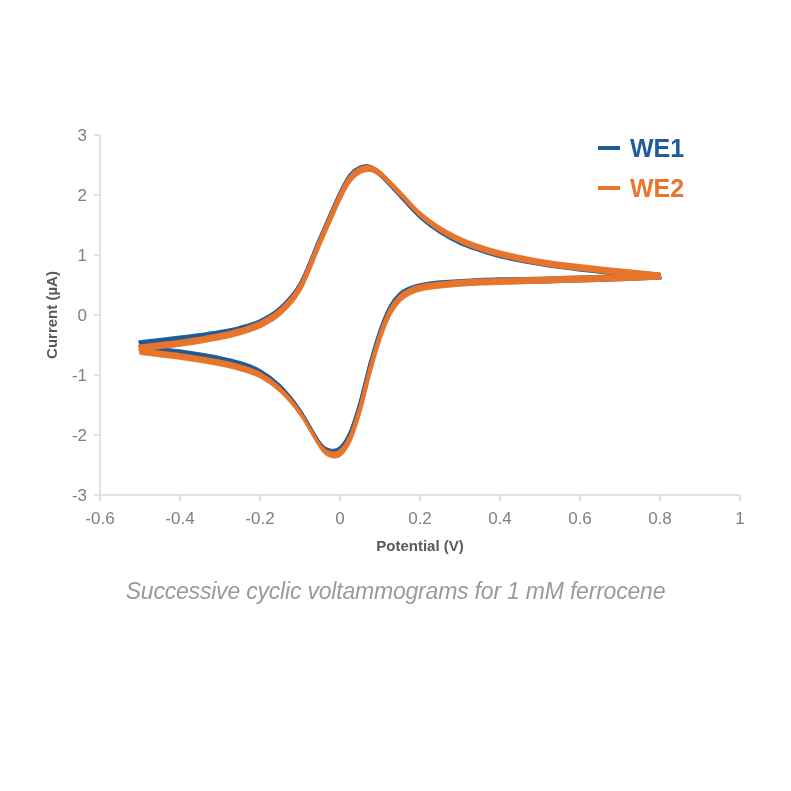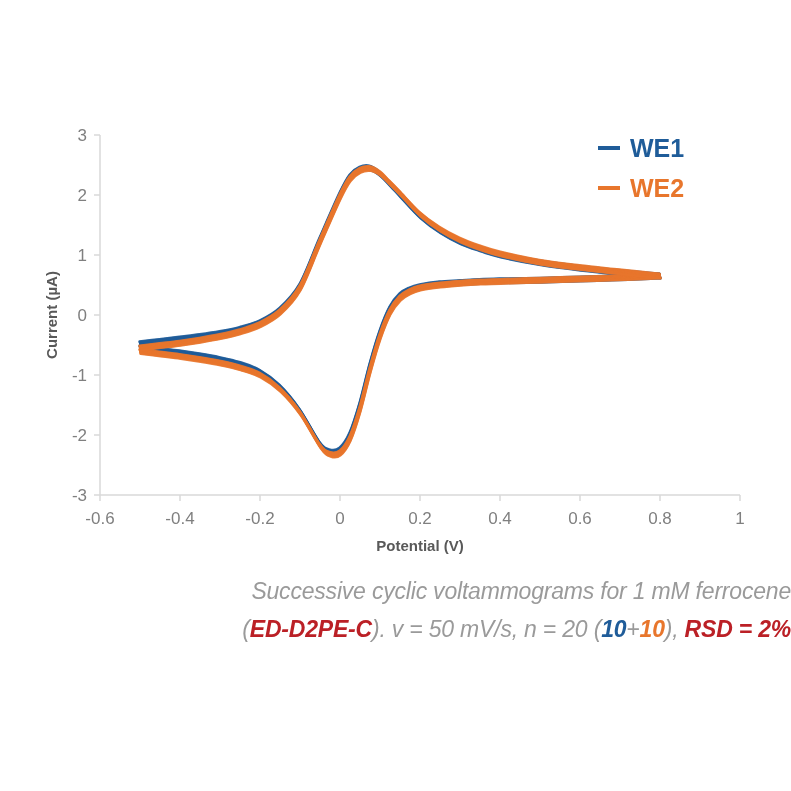--- a/index.html
+++ b/index.html
@@ -24,21 +24,21 @@
     top:572px;
     text-align:center;
     font-family:"Liberation Sans", sans-serif;
     font-style:italic;
     font-size:23px;
     line-height:38px;
     color:#9a9a9a;
     letter-spacing:-0.2px;
     white-space:nowrap;
   }
-  .caption .line{display:block;text-align:right;}
+  .caption .line{display:block;}
   .red{color:#bb2026;font-weight:bold;}
   .blue{color:#1f5c99;font-weight:bold;}
   .orange{color:#e8762c;font-weight:bold;}
   sub{font-size:0.65em;vertical-align:-0.25em;}
 </style>
 </head>
 <body>
 
 <div id="figure">
 
@@ -137,16 +137,15 @@
     <g>
       <line x1="598" y1="148" x2="620" y2="148" stroke="#1f5c99" stroke-width="4"></line>
       <text class="legend-label" x="630" y="157" fill="#1f5c99">WE1</text>
       <line x1="598" y1="188" x2="620" y2="188" stroke="#e8762c" stroke-width="4"></line>
       <text class="legend-label" x="630" y="197" fill="#e8762c">WE2</text>
     </g>
   </svg>
 
   <div class="caption">
     <span class="line">Successive cyclic voltammograms for 1 mM ferrocene</span>
-    <span class="line"><span>(</span><span class="red">ED-D2PE-C</span><span>). v = 50 mV/s, n = 20 (</span><span class="blue">10</span><span>+</span><span class="orange">10</span><span>), </span><span class="red">RSD = 2%</span></span>
   </div>
 
 </div>
 
 </body></html>

